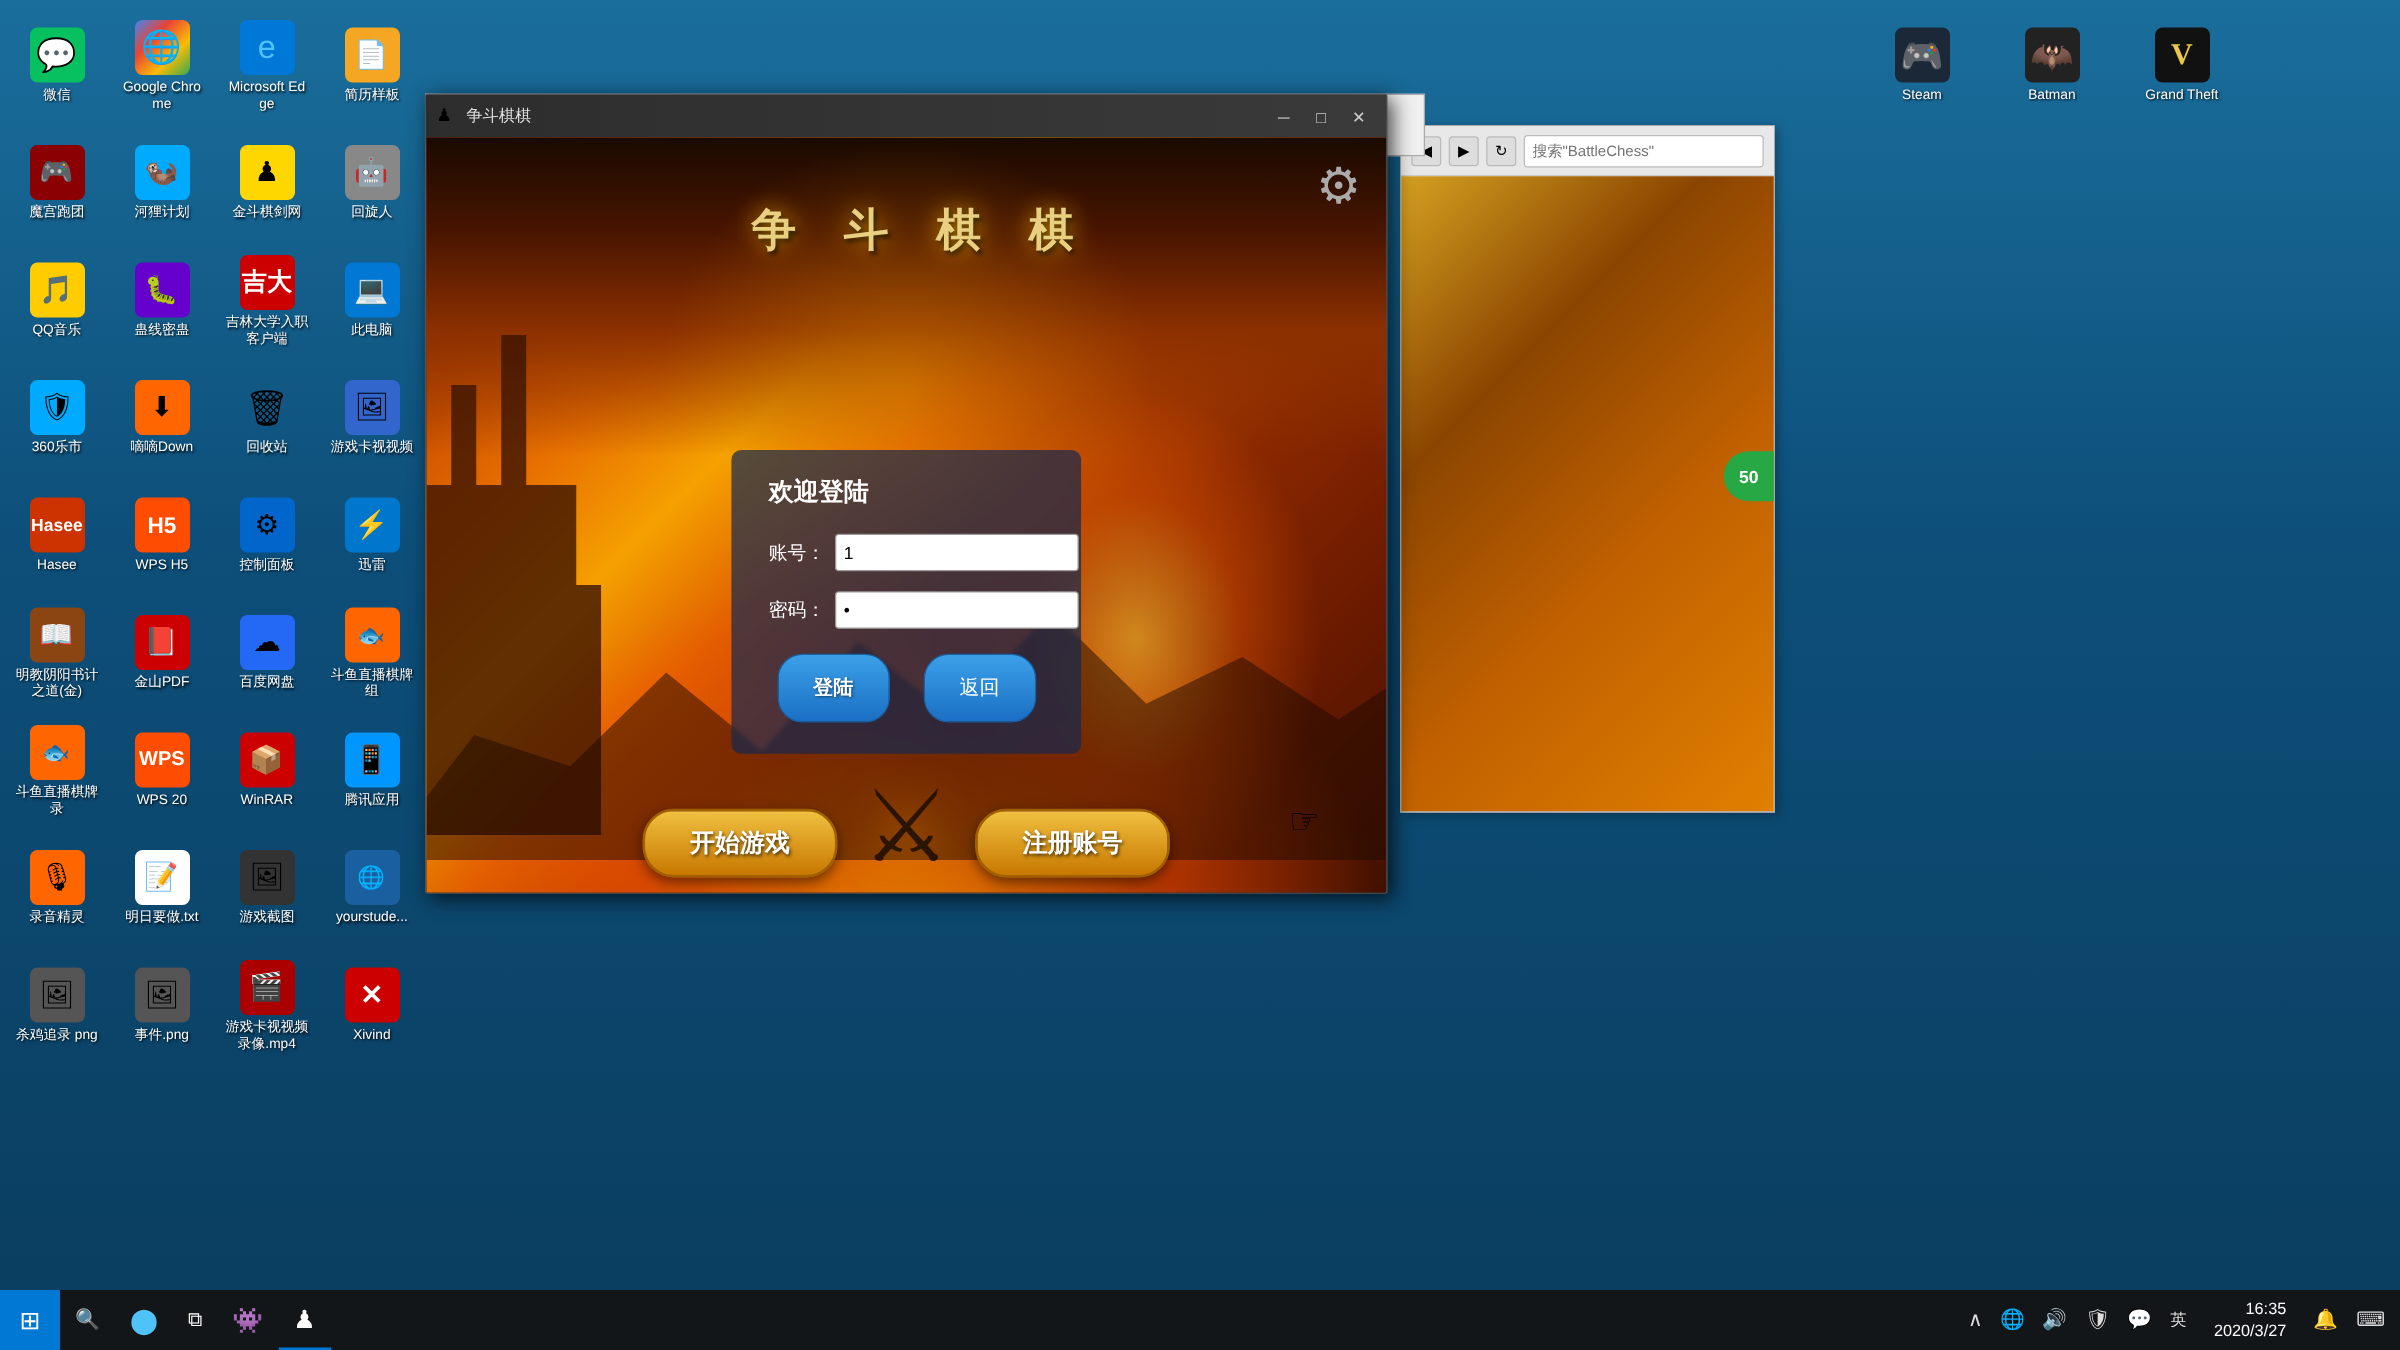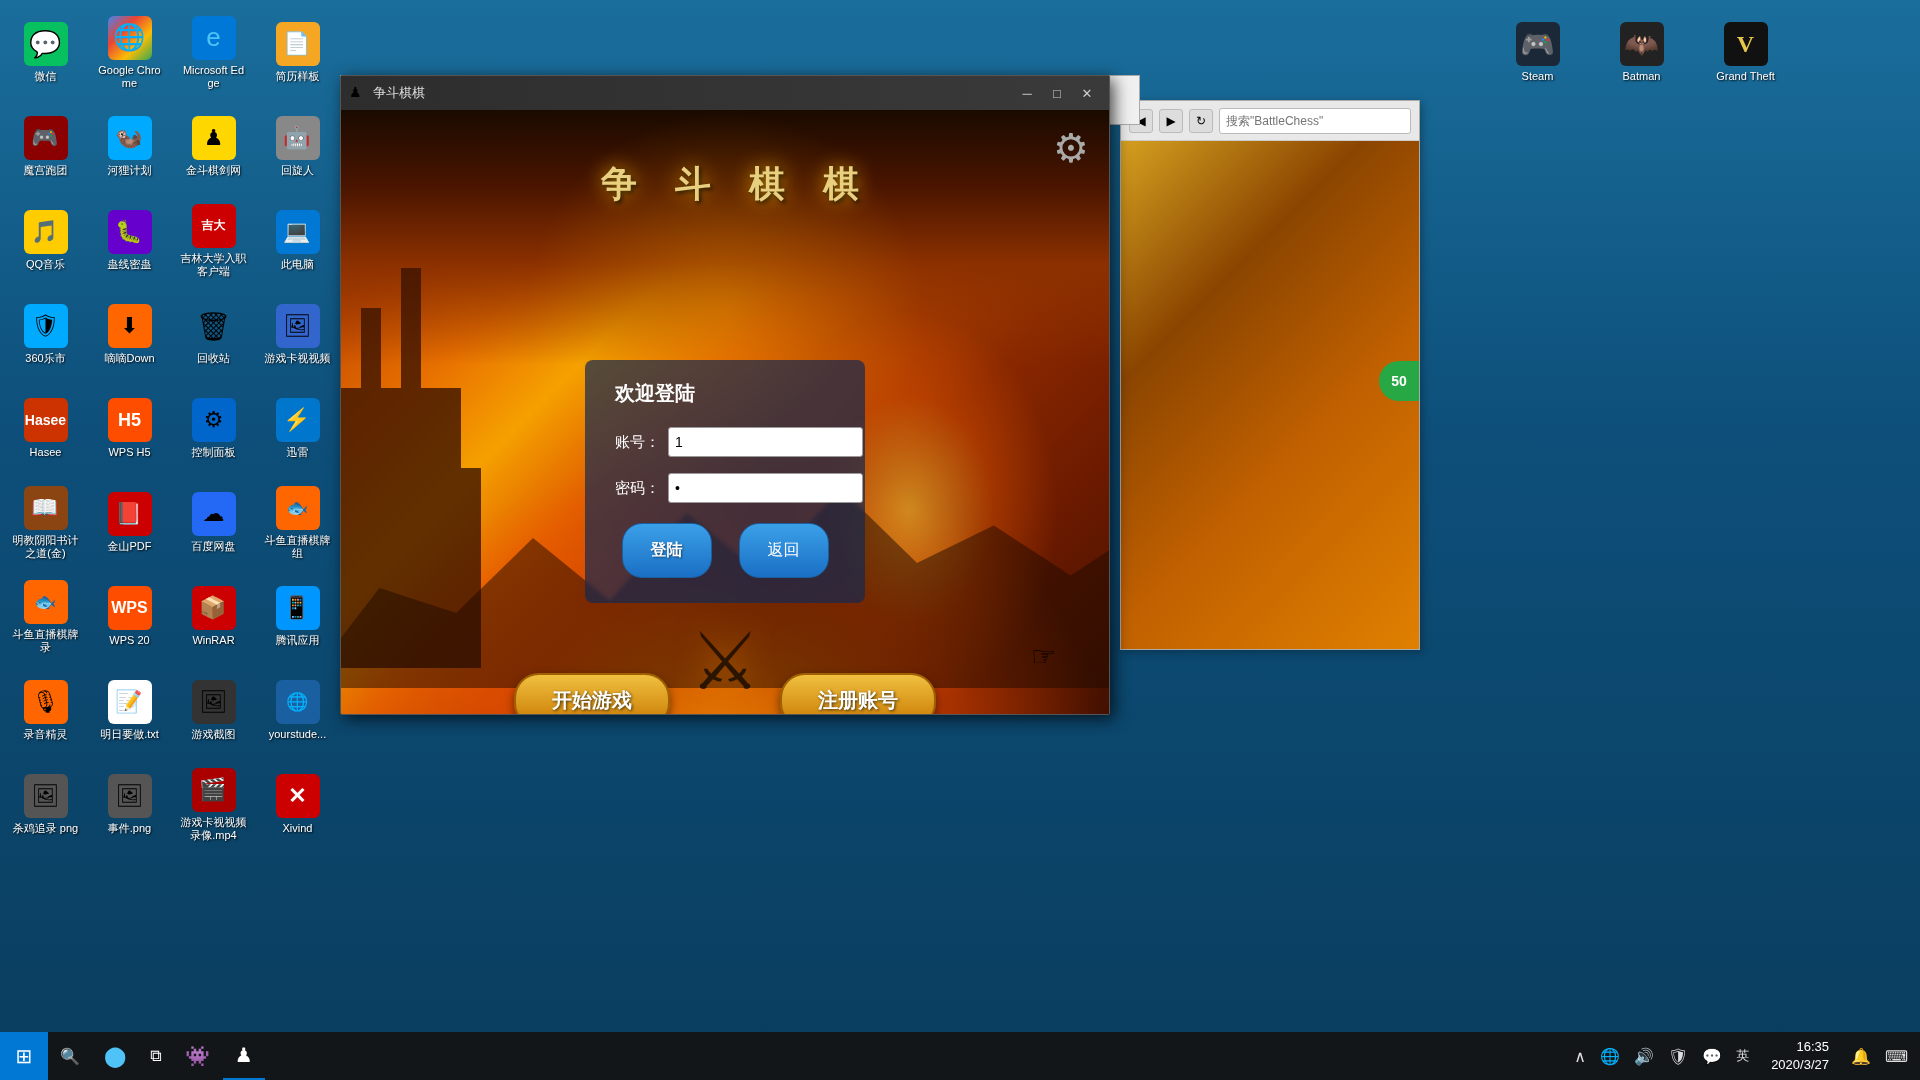--- a/index.html
+++ b/index.html
@@ -348,21 +348,21 @@
       color: #fff;
       font-size: 16px;
       padding: 16px 28px;
       cursor: pointer;
       font-weight: normal;
     }
 
     
     .bottom-buttons {
       position: absolute;
-      bottom: 20px;
+      bottom: 46px;
       left: 50%;
       transform: translateX(-50%);
       display: flex;
       gap: 110px;
       white-space: nowrap;
     }
 
     .btn-start-game {
       background: linear-gradient(180deg, #f0c040 0%, #c87800 100%);
       border: 2px solid #a06000;
@@ -584,21 +584,21 @@
     <div class="desktop-icon">
       <div class="icon-img" style="background:#ffcc00; font-size:22px;">🎵</div>
       <div class="icon-label">QQ音乐</div>
     </div>
     <div class="desktop-icon">
       <div class="icon-img" style="background:#6600cc; font-size:22px;">🐛</div>
       <div class="icon-label">蛊线密蛊</div>
     </div>
 
     <div class="desktop-icon">
-      <div class="icon-img" style="background:#cc0000; font-size:12px; color:white; font-weight:bold;">吉大</div>
+      <div class="icon-img" style="background:#cc0000; font-size:20px; color:white; font-weight:bold;">吉大</div>
       <div class="icon-label">吉林大学入职客户端</div>
     </div>
     <div class="desktop-icon">
       <div class="icon-img" style="background:#0078d4; font-size:22px;">💻</div>
       <div class="icon-label">此电脑</div>
     </div>
     <div class="desktop-icon">
       <div class="icon-img" style="background:#00aaff; font-size:22px;">🛡</div>
       <div class="icon-label">360乐市</div>
     </div>

